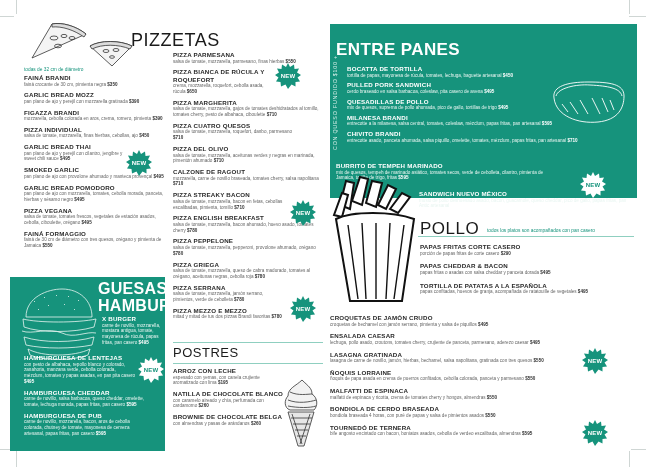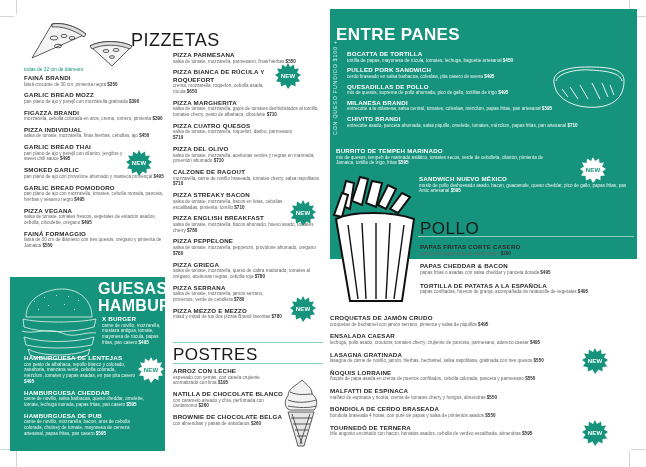--- a/index.html
+++ b/index.html
@@ -191,21 +191,21 @@
     <div class="item" style="width:122px;">
         <div class="name">HAMBURGUESA DE PUB</div>
         <div class="desc"><span>carne de novillo, mozzarella, bacon, aros de cebolla colorada, chutney de tomate, mayonesa de cerveza artesanal, papas fritas, pan casero</span> <span class="price">$595</span></div>
       </div>
   </div>
   <div class="badge inv" style="left:128px;top:80px;"><svg viewBox="0 0 26 26">
         <polygon fill="#ffffff" points="13,0 15,4 19,1.5 19.5,6 24,5.5 22,9.5 26,12 22.5,14.5 25,18.5 20.5,19 20.5,23.5 16.5,21.5 13,26 10.5,21.5 6,23.5 5.5,19 1,18.5 3.5,14.5 0,12 4,9.5 2,5.5 6.5,6 7,1.5 11,4"></polygon>
       </svg><span>NEW</span></div>
 </div>
 
-<div class="abs title" style="left:173px;top:345px;font-size:17px;">POSTRES</div>
+<div class="abs title" style="left:173px;top:345px;font-size:13px;">POSTRES</div>
 <div class="abs rule" style="left:173px;top:363px;width:150px;"></div>
 <div class="abs" style="left:173px;top:367px;width:112px;">
   <div class="item">
       <div class="name">ARROZ CON LECHE</div>
       <div class="desc"><span>espesado con yemas, con canela crujiente aromatizado con lima</span> <span class="price">$195</span></div>
     </div>
   <div class="item">
       <div class="name">NATILLA DE CHOCOLATE BLANCO</div>
       <div class="desc"><span>con caramelo aireado y chía, perfumada con cardamomo</span> <span class="price">$260</span></div>
     </div>
@@ -216,21 +216,21 @@
 </div>
 <div class="abs" style="left:282px;top:378px;width:38px;height:70px;">
   <svg viewBox="0 0 38 70" width="38" height="70" fill="none" stroke="#333" stroke-width="0.8">
     <path d="M20 2 C14 8 6 10 6 18 C2 22 2 30 8 32 L32 32 C36 28 36 20 30 16 C30 10 26 8 20 2 Z" fill="#f2f2f2"></path>
     <path d="M8 14 C16 18 26 16 30 16 M6 22 C16 26 28 24 34 22 M6 28 C16 30 28 30 34 28"></path>
     <path d="M6 34 L32 34 L22 68 L16 68 Z" fill="#e6e6e6"></path>
     <path d="M9 40 L30 40 M11 46 L28 46 M13 52 L26 52 M15 58 L24 58 M10 36 L20 66 M28 36 L18 66"></path>
   </svg>
 </div>
 
-<div class="abs teal-box" style="left:330px;top:9px;width:307px;height:250px;text-decoration:underline;">
+<div class="abs teal-box" style="left:330px;top:24px;width:307px;height:174px;text-decoration:underline;">
   <div class="abs" style="left:6px;top:16px;font-size:17px;font-weight:bold;color:#fff;letter-spacing:0.4px;">ENTRE PANES</div>
   <div class="vert" style="left:2px;top:126px;">CON QUESO FUNDIDO $100 +</div>
   <div class="abs" style="left:218px;top:52px;width:80px;height:50px;">
     <svg viewBox="0 0 80 50" width="80" height="50" fill="none" stroke="#ffffff" stroke-width="0.9">
       <path d="M6 22 C4 10 20 6 40 6 C62 6 76 8 76 20 C76 32 70 44 50 46 C30 48 8 40 6 22 Z" fill="#16937c"></path>
       <path d="M8 20 C10 12 28 8 42 9 C60 10 72 12 74 20"></path>
       <path d="M14 28 l6 8 M22 26 l8 12 M32 24 l8 14 M44 22 l8 16 M54 22 l6 14 M62 24 l4 10"></path>
     </svg>
   </div>
   <div class="abs" style="left:17px;top:41px;width:260px;">

